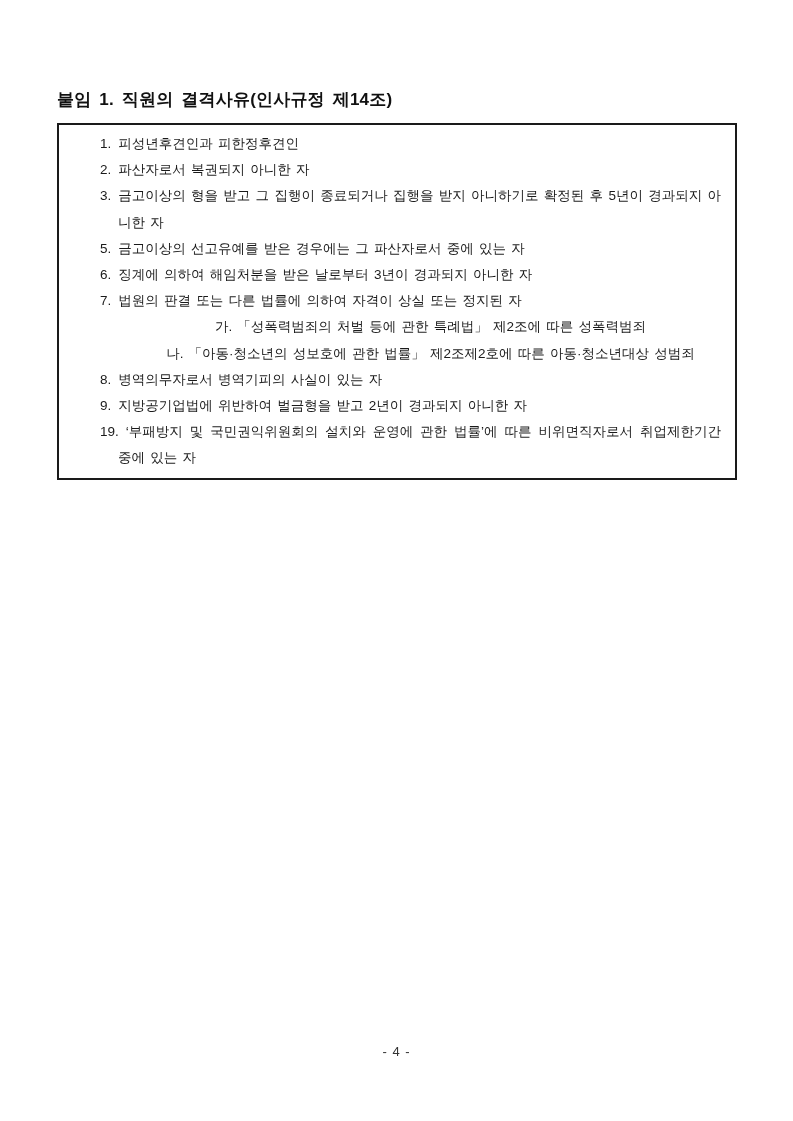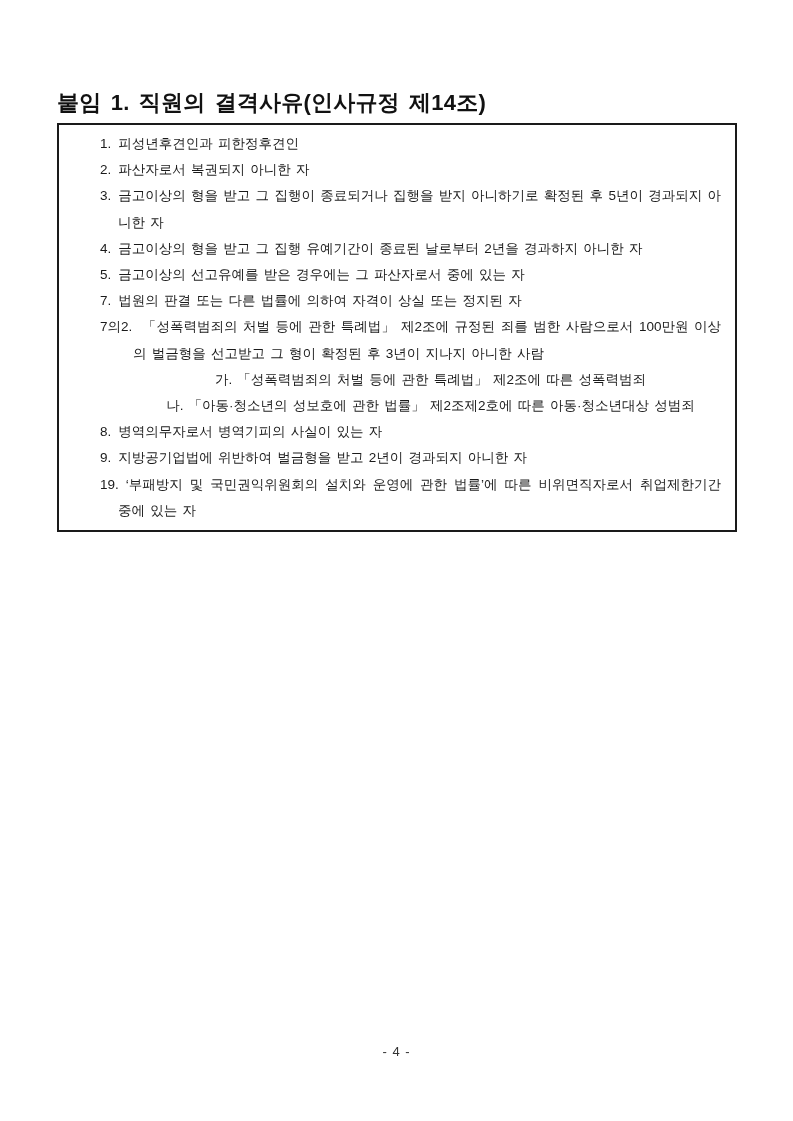--- a/index.html
+++ b/index.html
@@ -15,21 +15,21 @@
   }
   .page {
     position: absolute;
     inset: 0;
     background: #ffffff;
   }
   .doc-title {
     position: absolute;
     left: 57px;
     top: 88px;
-    font-size: 22px;
+    font-size: 17px;
     font-weight: bold;
     letter-spacing: 0.2px;
     word-spacing: 3px;
     color: #111111;
     white-space: nowrap;
   }
   .doc-box {
     position: absolute;
     left: 57px;
     top: 123px;
@@ -77,28 +77,27 @@
   <h1 class="doc-title">붙임 1. 직원의 결격사유(인사규정 제14조)</h1>
 
   <div class="doc-box">
 
     <div class="item"><span class="num">1.</span><span class="txt">피성년후견인과 피한정후견인</span></div>
 
     <div class="item"><span class="num">2.</span><span class="txt">파산자로서 복권되지 아니한 자</span></div>
 
     <div class="item"><span class="num">3.</span><span class="txt">금고이상의 형을 받고 그 집행이 종료되거나 집행을 받지 아니하기로 확정된 후 5년이 경과되지 아니한 자</span></div>
 
-    <div class="item"><span class="num">4.</span><span class="txt">금고이상의 형을 받고 그 집행 유예기간이 종료된 날로부터 2년을 경과하지 아니한 자</span></div>
 
     <div class="item"><span class="num">5.</span><span class="txt">금고이상의 선고유예를 받은 경우에는 그 파산자로서 중에 있는 자</span></div>
 
+    <div class="item"><span class="num">6.</span><span class="txt">징계에 의하여 해임처분을 받은 날로부터 3년이 경과되지 아니한 자</span></div>
 
     <div class="item"><span class="num">7.</span><span class="txt">법원의 판결 또는 다른 법률에 의하여 자격이 상실 또는 정지된 자</span></div>
 
-    <div class="item n2"><span class="num">7의2.</span><span class="txt">「성폭력범죄의 처벌 등에 관한 특례법」 제2조에 규정된 죄를 범한 사람으로서 100만원 이상의 벌금형을 선고받고 그 형이 확정된 후 3년이 지나지 아니한 사람</span></div>
 
 
     <div class="item subitem"><span class="num">가.</span><span class="txt">「성폭력범죄의 처벌 등에 관한 특례법」 제2조에 따른 성폭력범죄</span></div>
 
     <div class="item subitem"><span class="num">나.</span><span class="txt">「아동·청소년의 성보호에 관한 법률」 제2조제2호에 따른 아동·청소년대상 성범죄</span></div>
 
     <div class="item"><span class="num">8.</span><span class="txt">병역의무자로서 병역기피의 사실이 있는 자</span></div>
 
     <div class="item"><span class="num">9.</span><span class="txt">지방공기업법에 위반하여 벌금형을 받고 2년이 경과되지 아니한 자</span></div>
 

